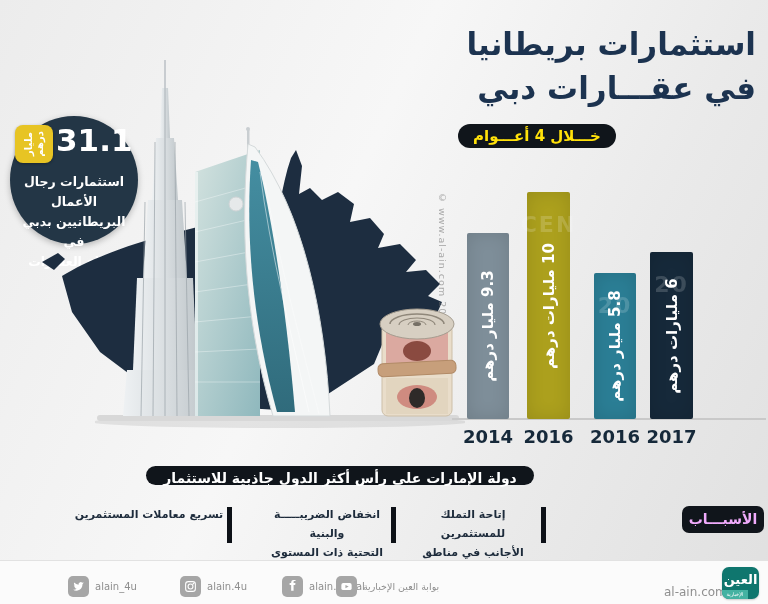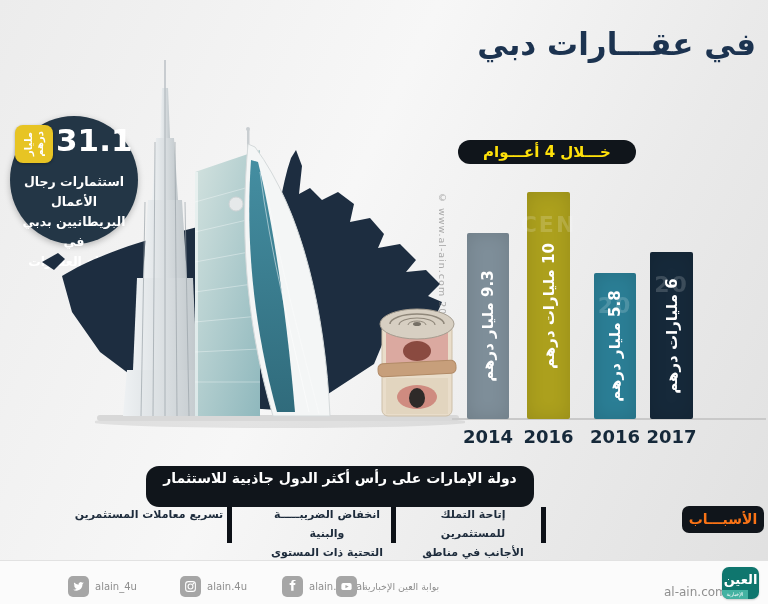--- a/index.html
+++ b/index.html
@@ -3,23 +3,23 @@
 <meta charset="utf-8">
 <style>
   html,body{margin:0;padding:0;}
   .page{position:relative;width:768px;height:604px;overflow:hidden;
         background:linear-gradient(115deg,#ececec 0%,#f7f7f7 42%,#eaeaea 72%,#e0e0e0 100%);
         font-family:"DejaVu Sans",sans-serif;}
 
   
   .title{position:absolute;top:22px;right:12px;text-align:right;direction:rtl;
          color:#1c3350;font-weight:bold;font-size:31px;line-height:44px;}
-  .period{position:absolute;top:124px;left:458px;width:178px;height:24px;background:#10151b;
+  .period{position:absolute;top:124px;left:458px;width:158px;height:24px;background:#10151b;
           border-radius:12px;color:#ffe10a;font-weight:bold;font-size:15px;line-height:24px;
-          text-align:center;direction:rtl;margin-top:16px;}
+          text-align:center;direction:rtl;}
 
   
   .circle{position:absolute;left:10px;top:116px;width:128px;height:128px;border-radius:50%;
           background:#233646;box-shadow:0 2px 6px rgba(0,0,0,.25);}
   .big-num{position:absolute;left:46px;top:6px;color:#fff;font-weight:bold;font-size:31px;direction:ltr;}
   .unit-badge{position:absolute;left:5px;top:9px;width:38px;height:38px;background:#e7c424;
               border-radius:8px;display:flex;align-items:center;justify-content:center;box-shadow:0 1px 3px rgba(0,0,0,.3);}
   .unit-rot{transform:rotate(-90deg);text-align:center;color:#fff;font-weight:bold;font-size:10px;
             line-height:11px;direction:rtl;}
   .unit-rot span{display:block;}
@@ -35,25 +35,25 @@
   
   .baseline{position:absolute;left:452px;top:418px;width:314px;height:2px;background:#c9c9c9;}
   .bar{position:absolute;display:flex;align-items:center;justify-content:center;border-radius:2px;
        box-shadow:inset 0 0 18px rgba(0,0,0,.12);}
   .bar-label{transform:rotate(-90deg);white-space:nowrap;color:#fff;font-weight:bold;font-size:15px;direction:rtl;}
   .frag{position:absolute;top:20px;left:50%;transform:translateX(-50%);font-size:22px;font-weight:bold;
         color:rgba(255,255,255,.17);letter-spacing:2px;}
   .year{position:absolute;transform:translateX(-50%);font-size:18px;font-weight:bold;color:#16293a;}
 
   
-  .tagline{position:absolute;left:146px;top:466px;width:388px;height:41px;background:#10151b;
+  .tagline{position:absolute;left:146px;top:466px;width:388px;height:19px;background:#10151b;
            border-radius:13px;color:#fff;font-weight:bold;font-size:14px;line-height:25px;
            text-align:center;direction:rtl;}
   .reason-badge{position:absolute;left:682px;top:506px;width:82px;height:27px;background:#10151b;
-                border-radius:7px;color:#f97316;font-weight:bold;font-size:14px;line-height:27px;
+                border-radius:7px;color:#f0abfc;font-weight:bold;font-size:14px;line-height:27px;
                 text-align:center;direction:rtl;}
   .rbar{position:absolute;top:507px;width:5px;height:36px;background:#0d1117;}
   .reason{position:absolute;top:505px;direction:rtl;text-align:center;color:#1d2b3b;
           font-weight:bold;font-size:11px;line-height:19px;}
   #rbar1{left:541px;} #rbar2{left:391px;} #rbar3{left:227px;}
   #reason1{left:408px;width:130px;} #reason2{left:266px;width:122px;} #reason3{left:74px;width:150px;}
 
   
   .footer{position:absolute;left:0;top:560px;width:768px;height:44px;background:#fbfbfb;
           border-top:1px solid #e2e2e2;}
@@ -69,20 +69,21 @@
   .logo-ar{color:#fff;font-weight:bold;font-size:13px;line-height:25px;text-align:center;direction:rtl;}
   .logo-strip{position:absolute;left:0;bottom:0;width:26px;height:9px;background:#44b2a2;
               border-radius:0 0 0 7px;color:#fff;font-size:5px;line-height:9px;text-align:center;direction:rtl;}
 </style>
 </head>
 <body>
 
 <div class="page">
 
   <div class="title">
+    <div>استثمارات بريطانيا</div>
     <div>في عقـــارات دبي</div>
   </div>
   <div class="period">خـــلال 4 أعـــوام</div>
 
   <div class="circle">
     <div class="unit-badge">
       <div class="unit-rot">
         <span>مليار</span>
         <span>درهم</span>
       </div>

